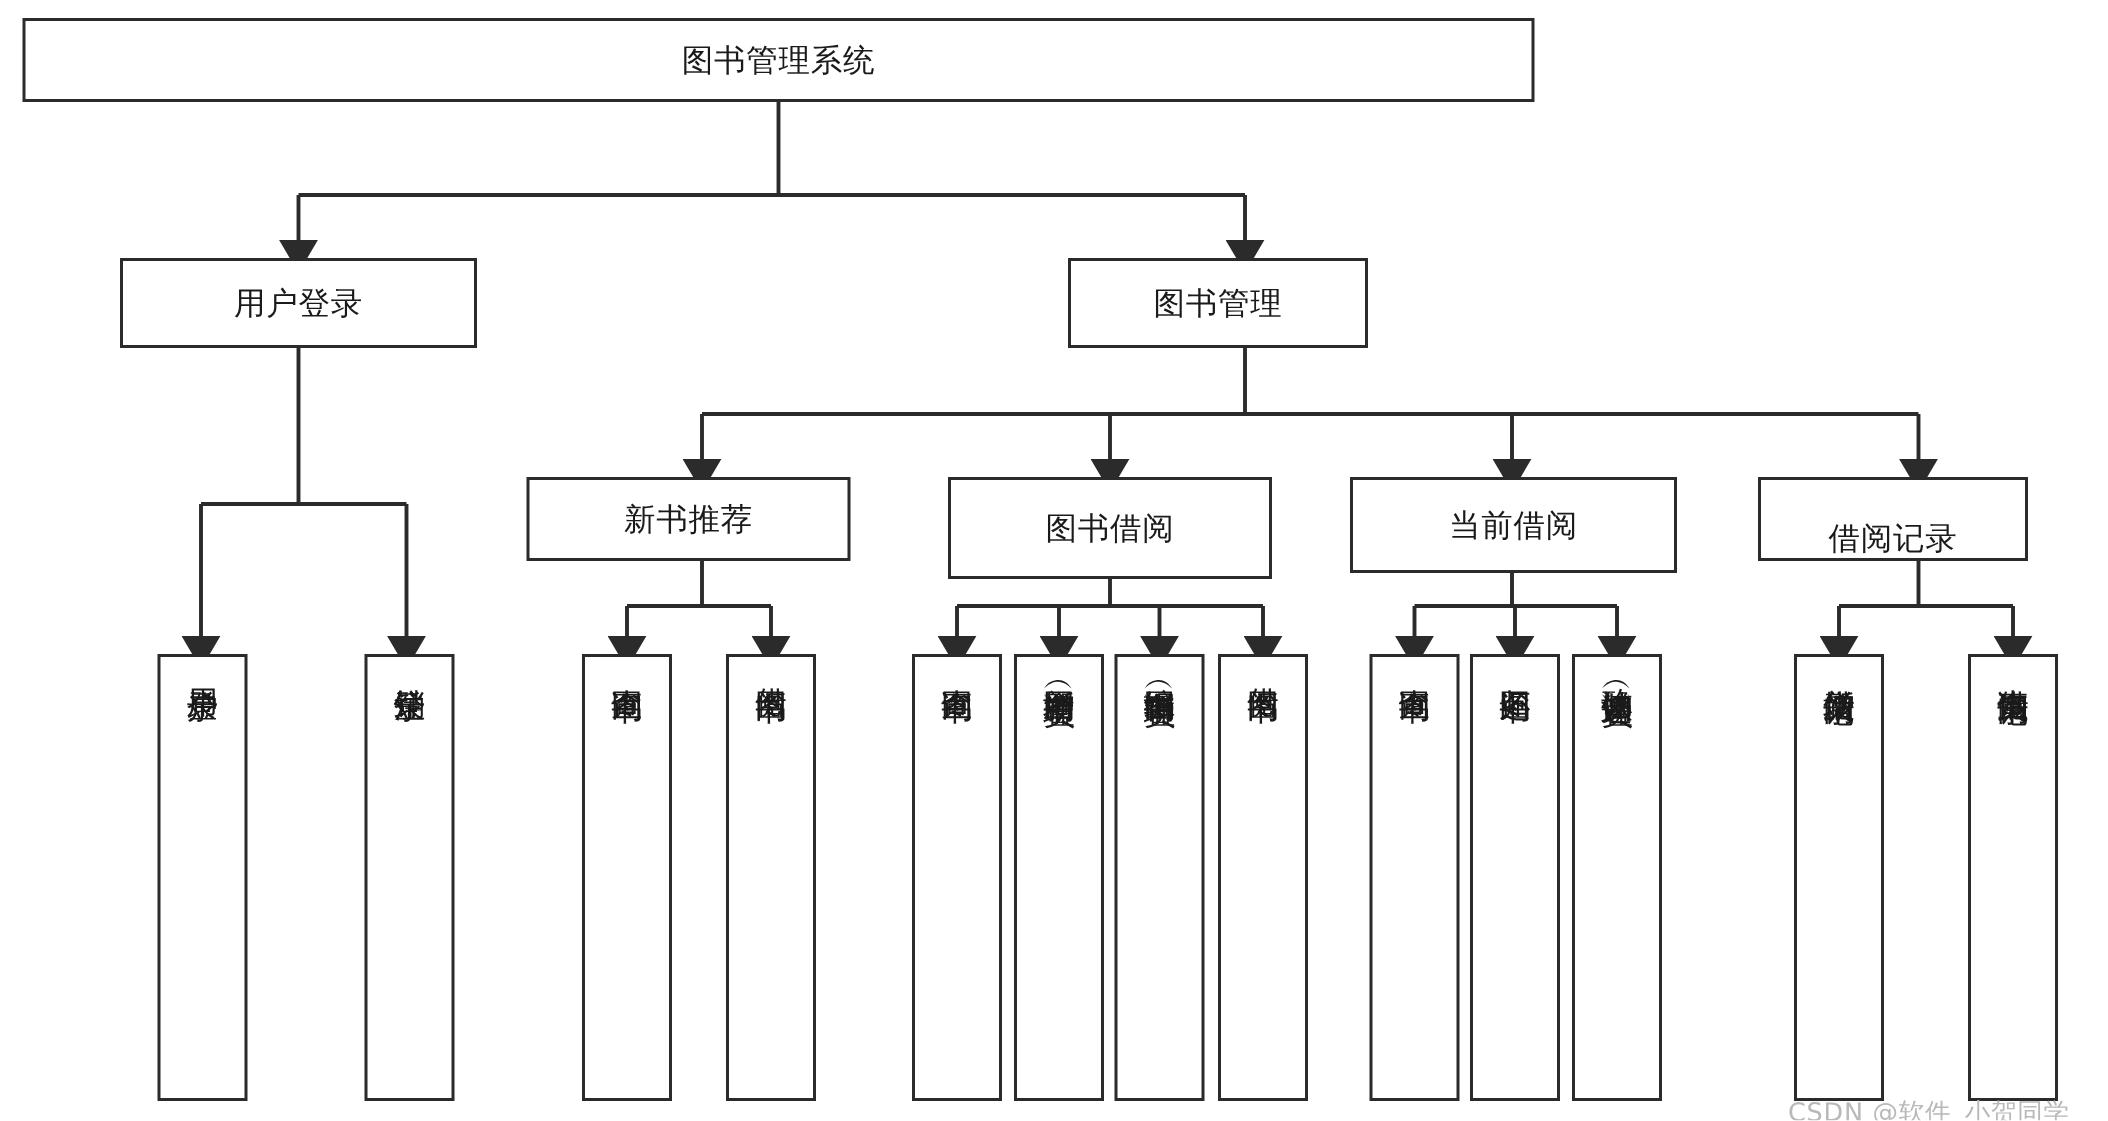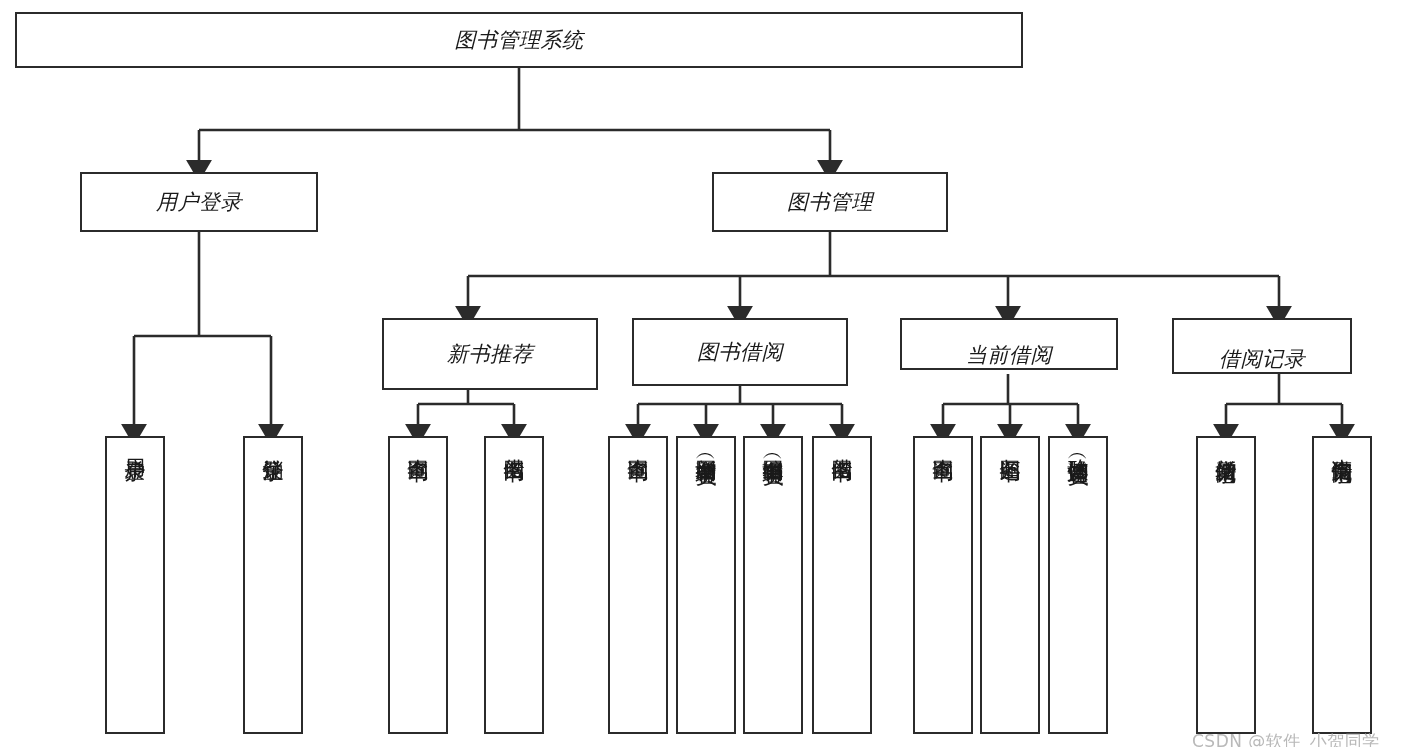--- a/index.html
+++ b/index.html
@@ -38,21 +38,20 @@
   .node-label {
     display: block;
     text-align: center;
     line-height: 1.18;
     color: #1a1a1a;
     white-space: pre;
   }
   .node-horizontal .node-label {
     font-size: 21px;
     letter-spacing: 0.5px;
-    font-style: italic;
   }
   .node-vertical {
     align-items: flex-start;
     justify-content: center;
     padding-top: 4px;
   }
   .node-vertical .node-label {
     writing-mode: vertical-rl;
     text-orientation: upright;
     font-size: 21px;
@@ -127,33 +126,33 @@
   </svg>
 
   <div class="node-box node-horizontal" style="left:15px; top:12px; width:1008px; height:56px;">
     <span class="node-label">图书管理系统</span>
   </div>
 
   <div class="node-box node-horizontal" style="left:80px; top:172px; width:238px; height:60px;">
     <span class="node-label">用户登录</span>
   </div>
 
-  <div class="node-box node-horizontal" style="left:712px; top:172px; width:236px; height:60px;">
+  <div class="node-box node-horizontal" style="left:712px; top:172px; width:200px; height:60px;">
     <span class="node-label">图书管理</span>
   </div>
 
-  <div class="node-box node-horizontal" style="left:382px; top:318px; width:216px; height:72px;">
+  <div class="node-box node-horizontal" style="left:351px; top:318px; width:216px; height:56px;">
     <span class="node-label">新书推荐</span>
   </div>
 
   <div class="node-box node-horizontal" style="left:632px; top:318px; width:216px; height:68px;">
     <span class="node-label">图书借阅</span>
   </div>
 
-  <div class="node-box node-horizontal" style="left:900px; top:318px; width:218px; height:52px;align-items:flex-end;">
+  <div class="node-box node-horizontal" style="left:900px; top:318px; width:218px; height:64px;">
     <span class="node-label">当前借阅</span>
   </div>
 
   <div class="node-box node-horizontal" style="left:1172px; top:318px; width:180px; height:56px;align-items:flex-end;">
     <span class="node-label">借阅记录</span>
   </div>
 
   <div class="node-box node-vertical" style="left:105px; top:436px; width:60px; height:298px;">
     <span class="node-label">用户登录</span>
   </div>

